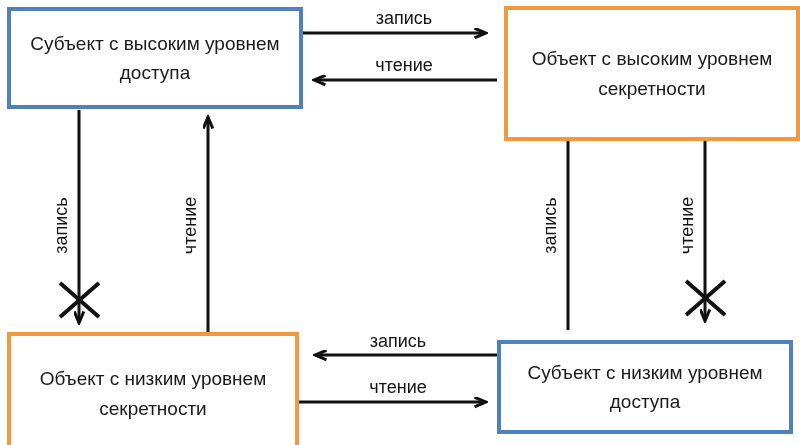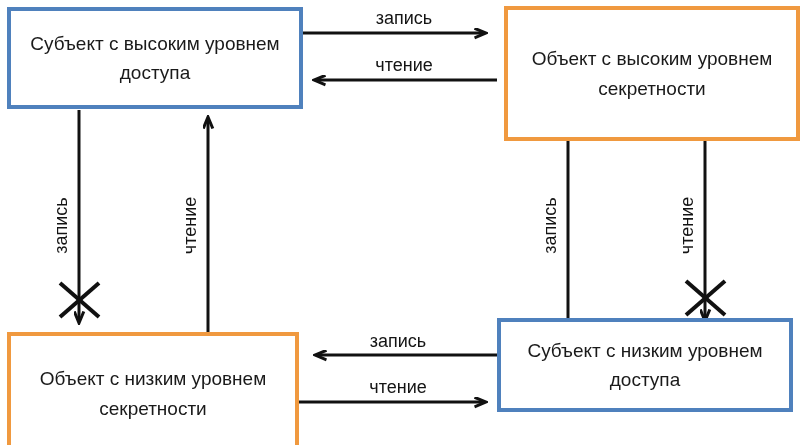--- a/index.html
+++ b/index.html
@@ -27,21 +27,21 @@
     line-height:1.55;
     padding:4px 8px;
   }
   .node .label{ pointer-events:none; }
   .node.blue{ border:4px solid #4F81BD; }
   .node.orange{ border:4px solid #F0993F; }
 
   #n-subject-high{ left:7px;  top:7px;   width:296px; height:102px; }
   #n-object-high { left:504px;top:6px;   width:296px; height:135px; }
   #n-object-low  { left:7px;  top:332px; width:292px; height:123px; }
-  #n-subject-low { left:497px;top:318px; width:296px; height:94px; }
+  #n-subject-low { left:497px;top:340px; width:296px; height:94px; }
 
   .edge-label{
     position:absolute;
     font-size:18px;
     color:#141414;
     white-space:nowrap;
     text-align:center;
   }
   .edge-label.vert{
     transform-origin:50% 50%;

